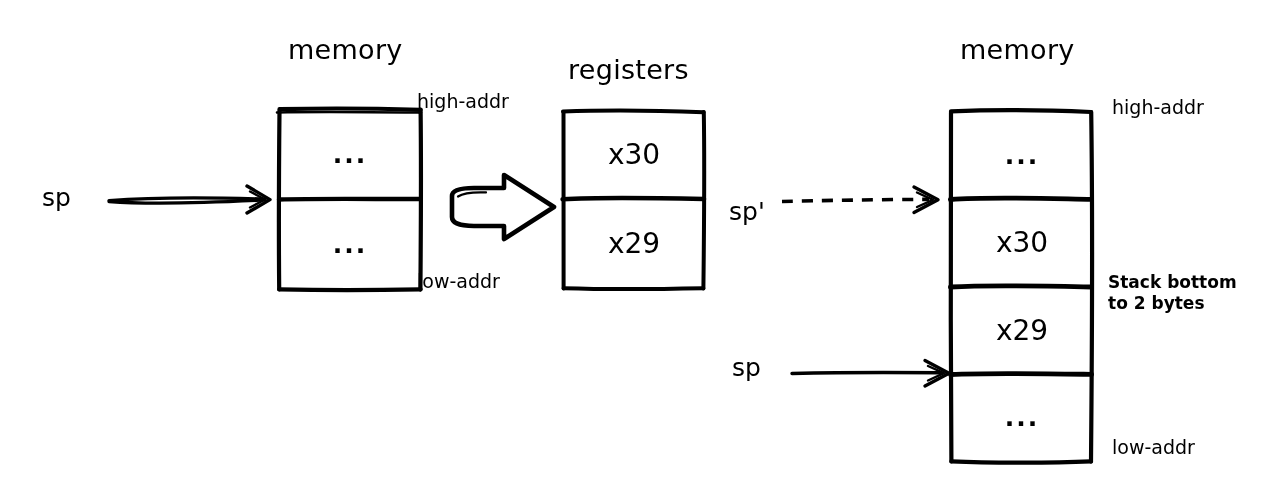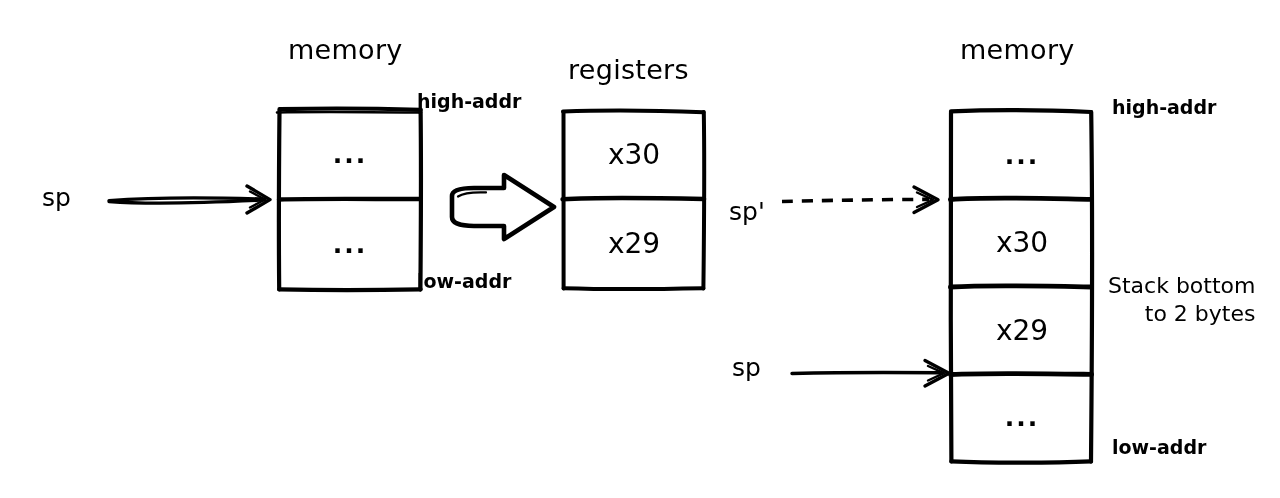--- a/index.html
+++ b/index.html
@@ -22,30 +22,30 @@
   
   .title {
     font-size: 27px;
     font-weight: 400;
     letter-spacing: 0.3px;
     white-space: nowrap;
     line-height: 1;
   }
   .addr-label {
     font-size: 19px;
+    font-weight: 400;
+    white-space: nowrap;
+    line-height: 1.05;
+  }
+  .note-label {
+    font-size: 17px;
     font-weight: 700;
     white-space: nowrap;
-    line-height: 1.05;
-  }
-  .note-label {
-    font-size: 22px;
-    font-weight: 400;
-    white-space: nowrap;
     line-height: 1.25;
-    text-align: right;
+    text-align: left;
   }
   .ptr-label {
     font-size: 25px;
     font-weight: 400;
     white-space: nowrap;
     line-height: 1;
   }
   .cell-text {
     font-size: 28px;
     font-weight: 400;

